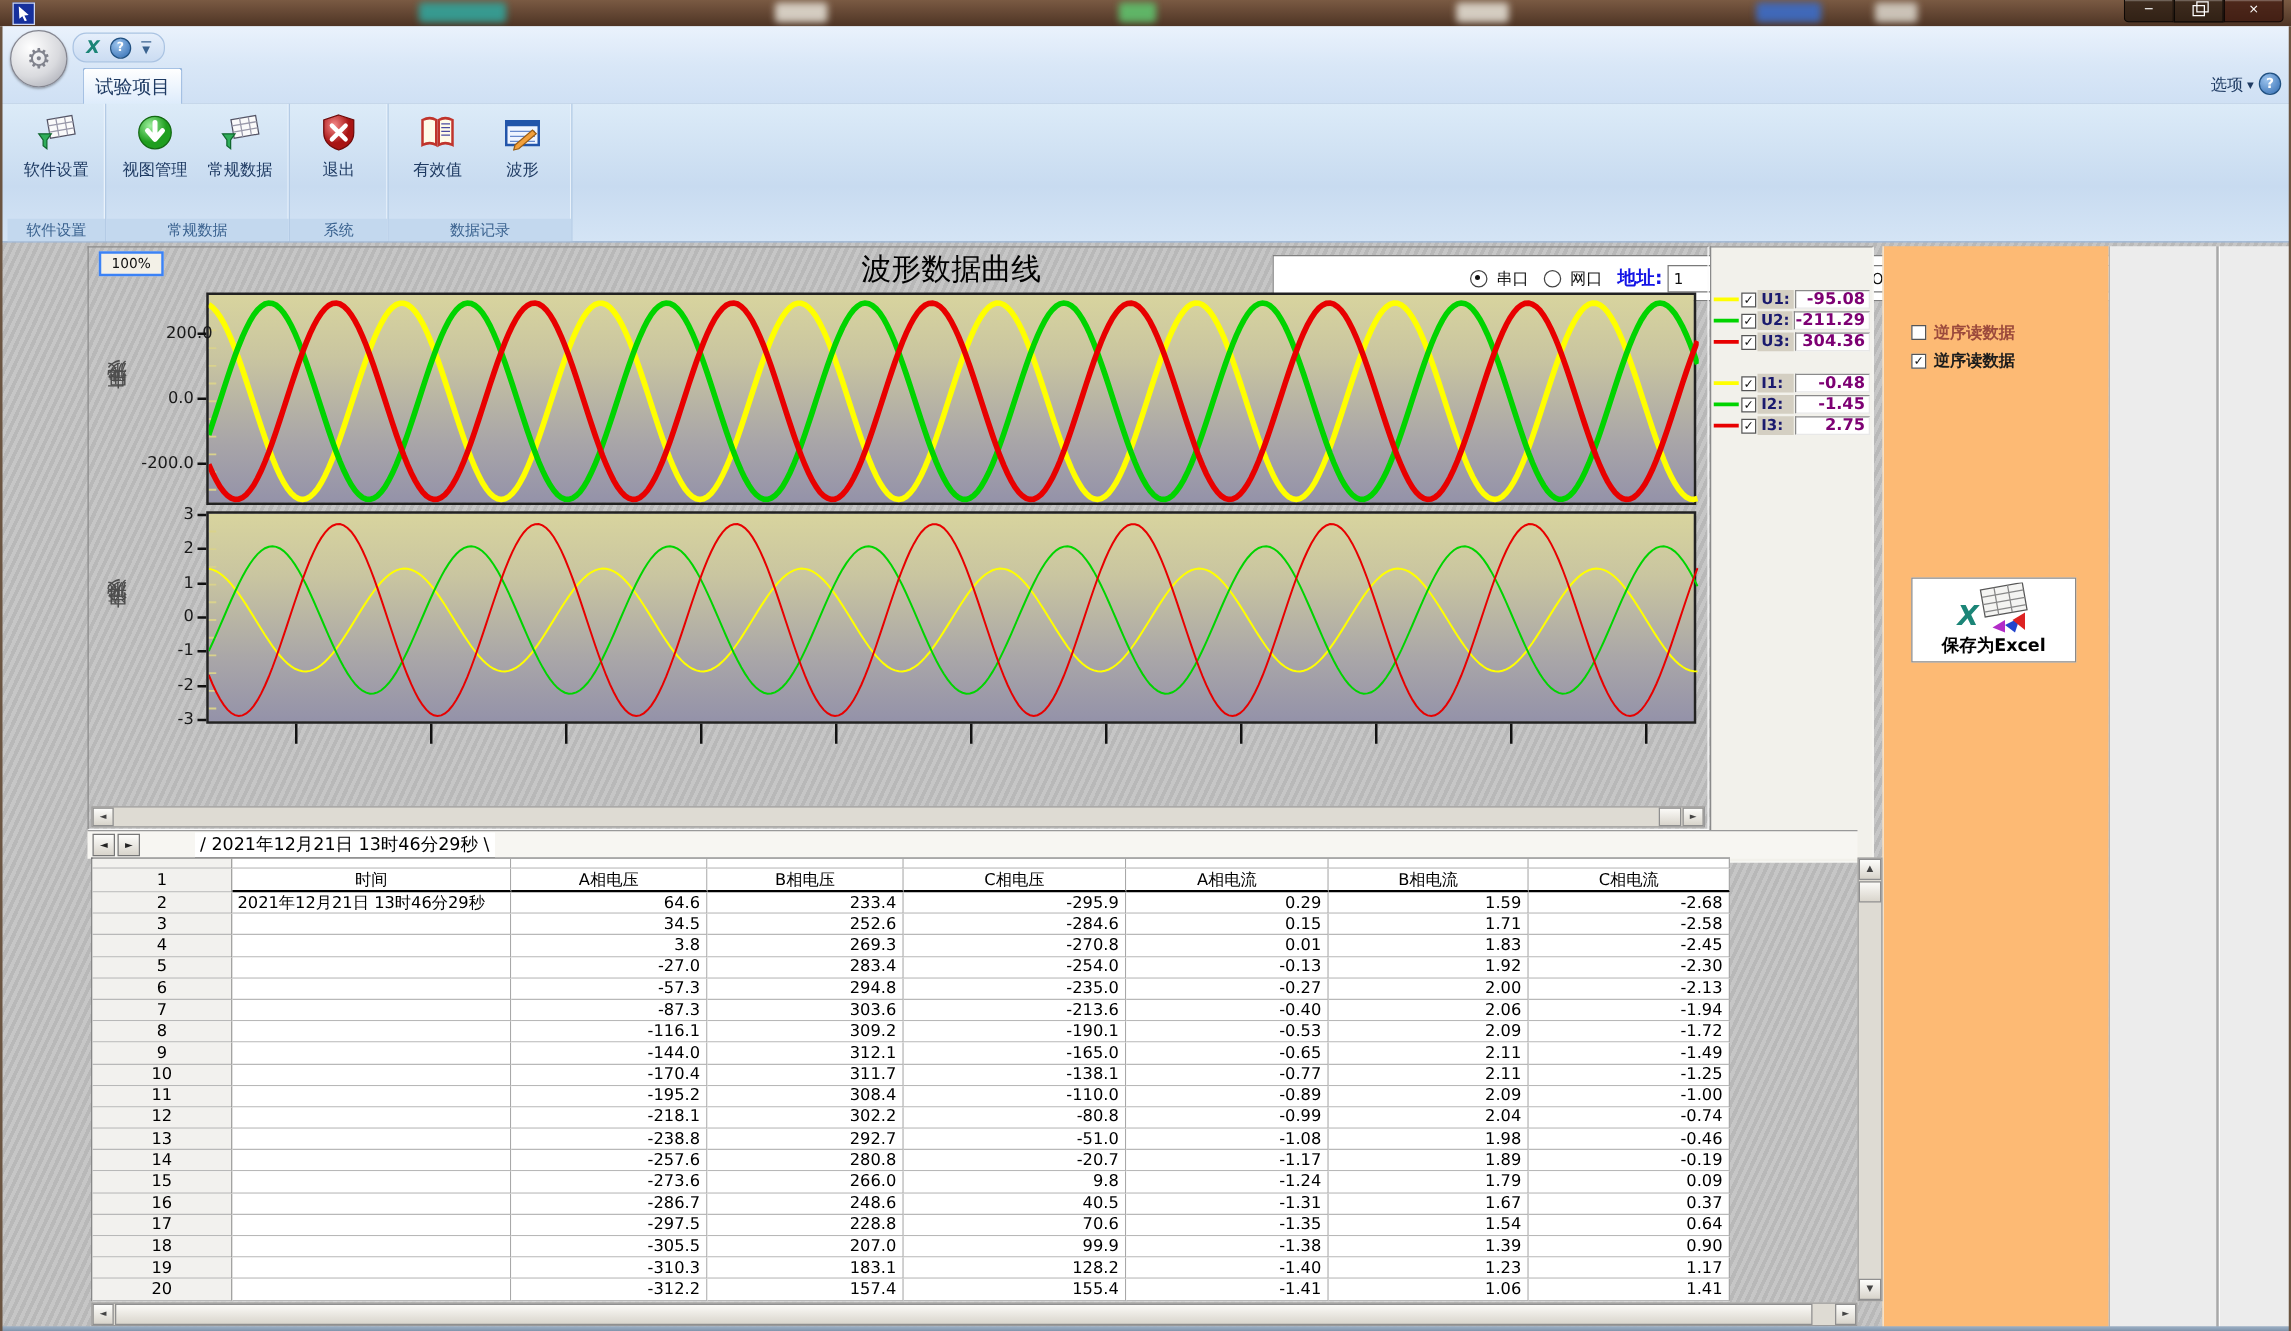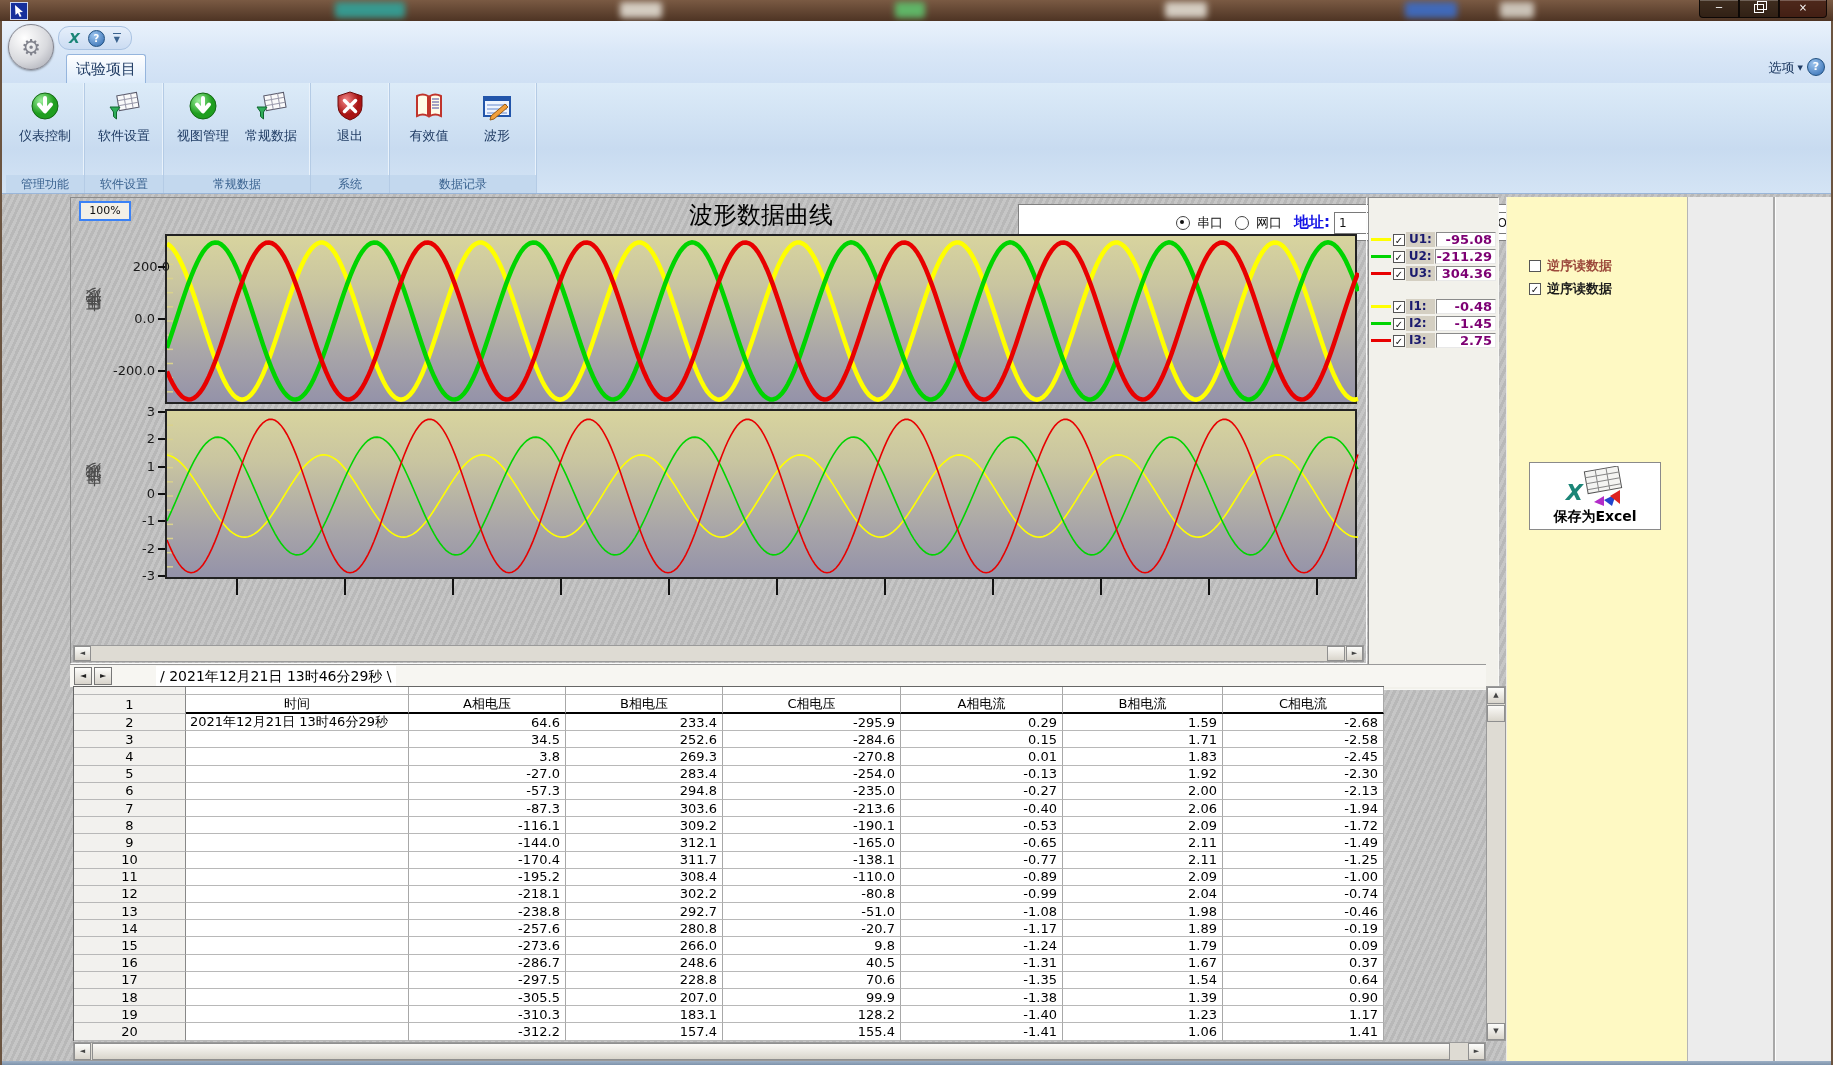--- a/index.html
+++ b/index.html
@@ -103,21 +103,21 @@
   .lg-line{width:20px;height:3px;}
   .cb{width:12px;height:12px;background:#fff;border:1px solid #555;font-size:10px;line-height:11px;
     text-align:center;color:#111;box-sizing:border-box;flex:none;}
   .lg-cb{margin-left:2px;}
   .lg-lb{width:29px;height:15px;background:#d4cfc2;color:#1a1a6e;font-weight:bold;font-size:12px;
     line-height:15px;padding-left:3px;box-sizing:border-box;margin-left:1px;}
   .lg-val{flex:1;height:15px;background:#fff;border:1px solid;border-color:#8a8a8a #e8e8e8 #e8e8e8 #8a8a8a;
     color:#7d0073;font-weight:bold;font-size:13px;line-height:14px;text-align:right;padding-right:3px;
     box-sizing:border-box;margin-left:1px;}
   
-  #right-panel{position:absolute;left:1506px;top:197px;width:180px;height:868px;background:#fef9c3;
+  #right-panel{position:absolute;left:1506px;top:197px;width:180px;height:868px;background:#fdba74;
     border-left:1px solid #efede4;}
   .rp-check{position:absolute;left:22px;display:flex;align-items:center;gap:6px;}
   .rp-check .lbl{font-size:13px;font-weight:bold;}
   #chk-reverse{top:60px;}  #chk-reverse .lbl{color:#9c4a3c;}
   #chk-dynamic{top:83px;}  #chk-dynamic .lbl{color:#1c1c1c;}
   #fetch-btn{position:absolute;left:26px;top:108px;width:130px;height:62px;background:#fff;
     border:2px solid #000;box-sizing:border-box;display:flex;flex-direction:column;align-items:center;
     justify-content:flex-end;padding-bottom:2px;}
   #fetch-btn .blb{font-size:15px;font-weight:bold;color:#000;}
   #excel-btn{position:absolute;left:22px;top:265px;width:132px;height:68px;background:#fff;
@@ -191,38 +191,20 @@
   <div id="ribbon-tab">试验项目</div>
   <div id="opts">
     <span>选项</span>
     <span class="arr">▼</span>
   </div>
   <div id="top-help">?</div>
 </div>
 
 <div id="ribbon-body">
   <div id="groups">
-      <div class="rgroup">
-        <div class="rbtn">
-          <div class="ric">
-            <svg width="32" height="32" viewBox="0 0 32 32">
-              <defs>
-                <radialGradient id="gg00" cx="35%" cy="30%">
-                  <stop offset="0" stop-color="#9ef09e"></stop>
-                  <stop offset="1" stop-color="#1f9e1f"></stop>
-                </radialGradient>
-              </defs>
-              <circle cx="16" cy="16" r="13" fill="url(#gg00)" stroke="#136813"></circle>
-              <path d="M16 8 L16 17 M10 14.5 L16 21.5 L22 14.5" stroke="#fff" stroke-width="4" fill="none" stroke-linecap="round" stroke-linejoin="round"></path>
-            </svg>
-          </div>
-          <div class="rlb">仪表控制</div>
-        </div>
-        <div class="rgroup-label">管理功能</div>
-      </div>
       <div class="rgroup">
         <div class="rbtn">
           <div class="ric">
             <svg width="32" height="32" viewBox="0 0 32 32">
               <g transform="rotate(-10 20 12)">
                 <rect x="10" y="4" width="20" height="15" fill="#fafafa" stroke="#556"></rect>
                 <line x1="10" y1="9" x2="30" y2="9" stroke="#99a"></line>
                 <line x1="10" y1="14" x2="30" y2="14" stroke="#99a"></line>
                 <line x1="17" y1="4" x2="17" y2="19" stroke="#99a"></line>
                 <line x1="24" y1="4" x2="24" y2="19" stroke="#99a"></line>

